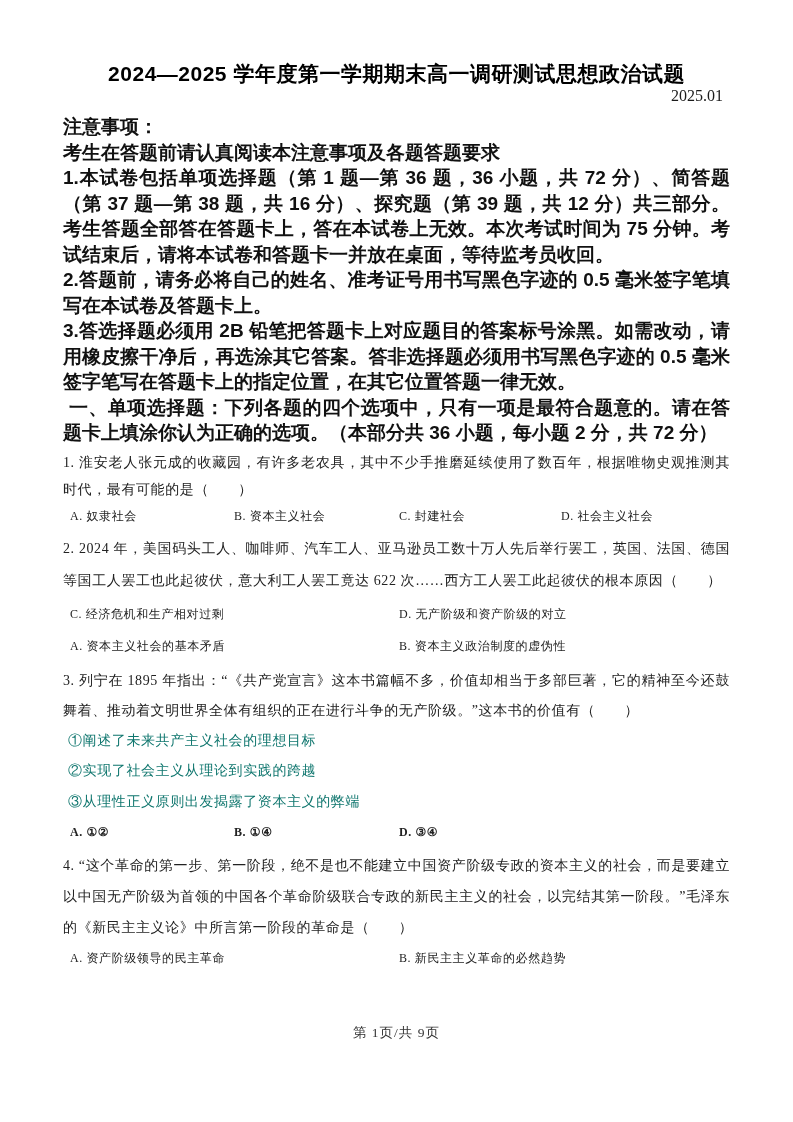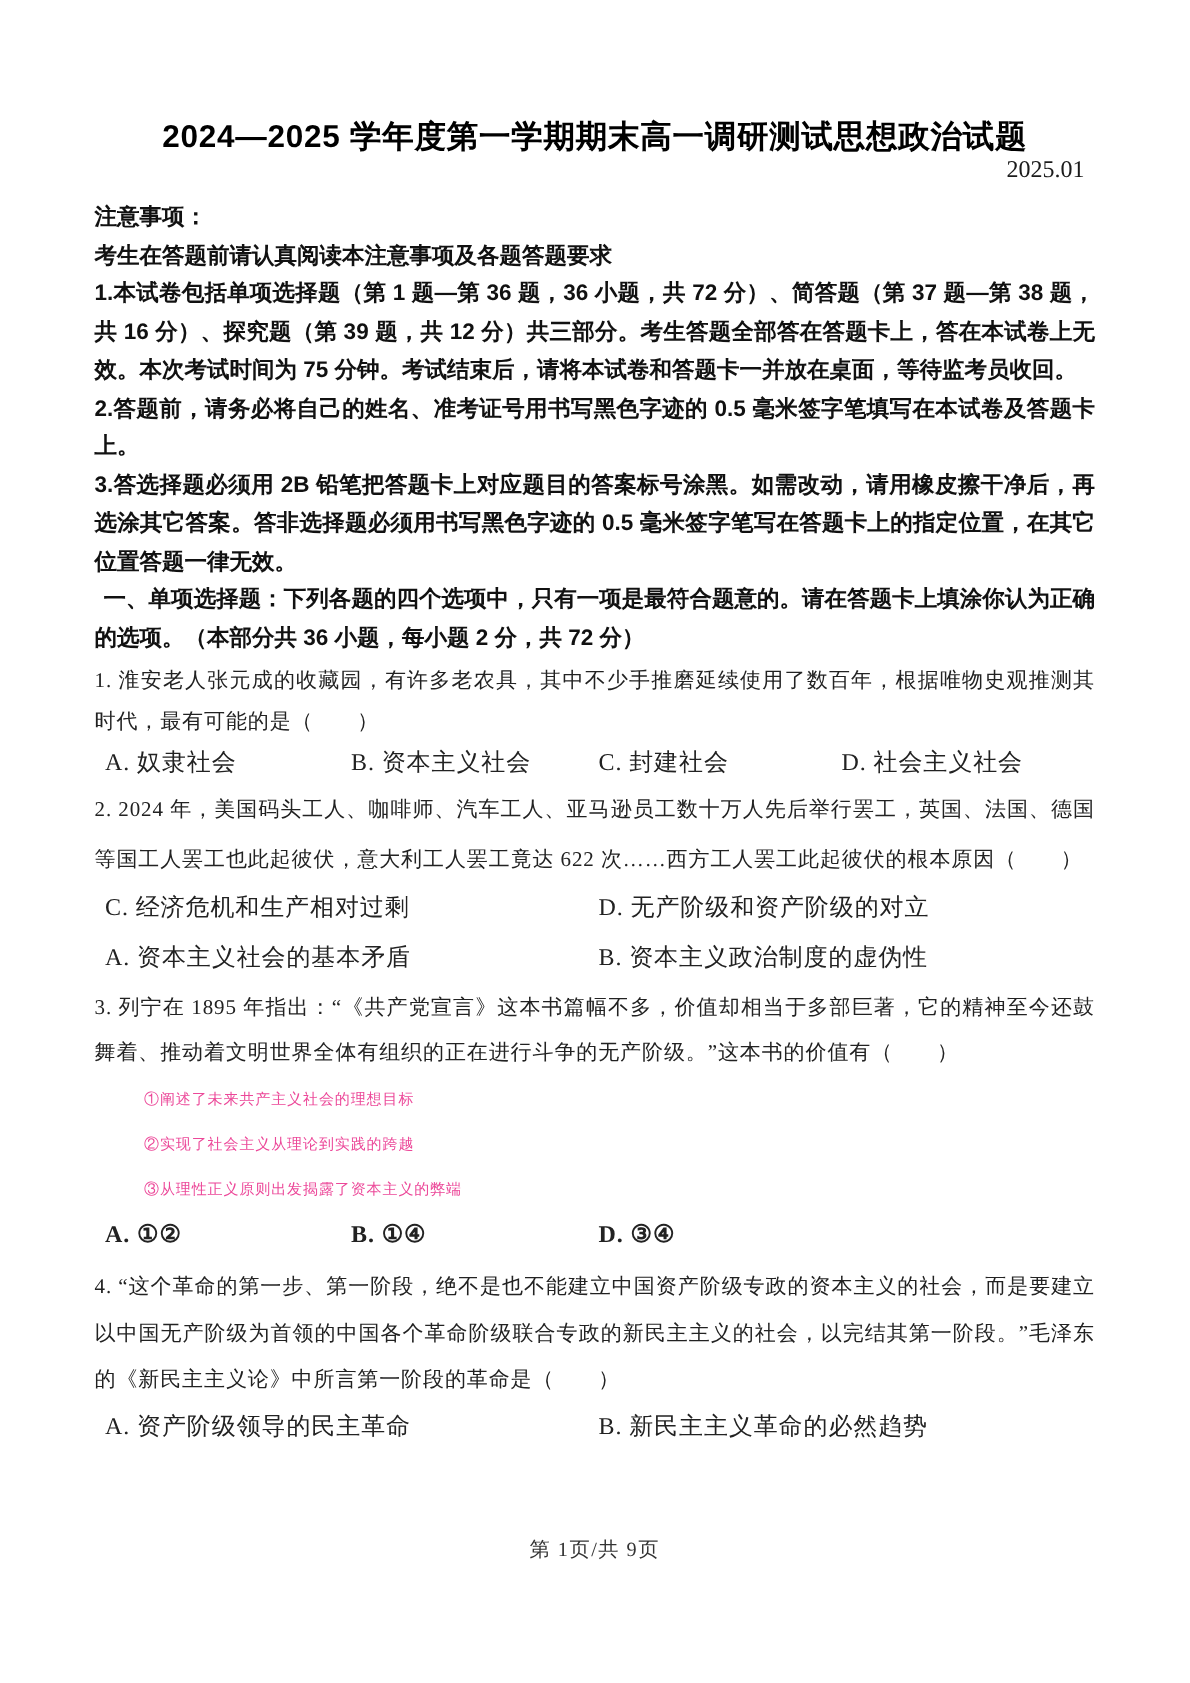--- a/index.html
+++ b/index.html
@@ -2,49 +2,49 @@
 <html><head>
 <meta charset="utf-8">
 <style>
   html,body{margin:0;padding:0;background:#ffffff;}
   .page{
     position:relative;
     width:793px;height:1122px;
     background:#ffffff;
     color:#1b1b1b;
     box-sizing:border-box;
-    padding:80px 63px 0 63px;
+    padding:62px 63px 0 63px;
     overflow:hidden;
   }
   .hei{font-family:"Liberation Sans","DejaVu Sans",sans-serif;font-weight:700;}
   .song{font-family:"Liberation Serif","DejaVu Serif",serif;}
 
   .doc-title{
     font-size:21px;line-height:24px;text-align:center;letter-spacing:.5px;color:#000;
   }
   .doc-date{
     font-size:16px;line-height:20px;text-align:right;padding-right:7px;margin-top:0;
   }
   .notice-heading,.notice-intro,.notice-item,.section-heading{
-    font-size:15px;line-height:25.5px;text-align:justify;color:#111;
+    font-size:19px;line-height:25.5px;text-align:justify;color:#111;
   }
   .notice-heading{margin-top:8px;}
   .section-heading{text-indent:6px;}
 
   .question{margin-top:3px;}
   .q-text{
     font-size:14px;line-height:27px;letter-spacing:.6px;text-align:justify;color:#222;
   }
   .q-loose .q-text{line-height:32.5px;}
   .q3 .q-text{line-height:30.3px;}
   .q4 .q-text{line-height:31px;}
 
-  .statement{font-size:10px;line-height:30.3px;letter-spacing:.6px;padding-left:5px;color:#ec4899;margin-left:28px;}
+  .statement{font-size:14px;line-height:30.3px;letter-spacing:.6px;padding-left:5px;color:#0f766e;}
 
-  .opts-row{display:grid;padding-left:7px;font-size:16px;letter-spacing:.6px;color:#222;}
+  .opts-row{display:grid;padding-left:7px;font-size:12px;letter-spacing:.6px;color:#222;}
   .opts-4{grid-template-columns:164px 165px 162px auto;}
   .opts-2{grid-template-columns:329px auto;}
   .q1 .opts-row{line-height:27px;}
   .q2 .opts-row{line-height:32.5px;}
   .q3 .opts-row{line-height:30.3px;font-weight:bold;}
   .q4 .opts-row{line-height:31px;}
 
   .page-footer{
     position:absolute;top:1024px;left:0;width:100%;
     text-align:center;font-size:13.5px;color:#333;letter-spacing:1px;

